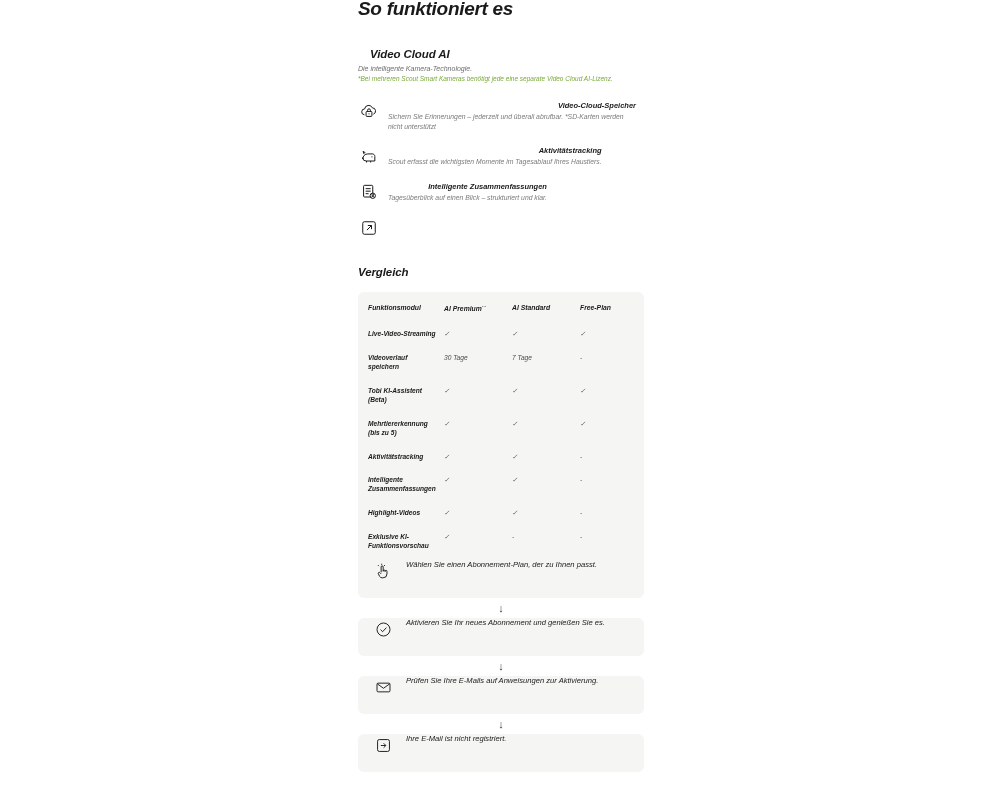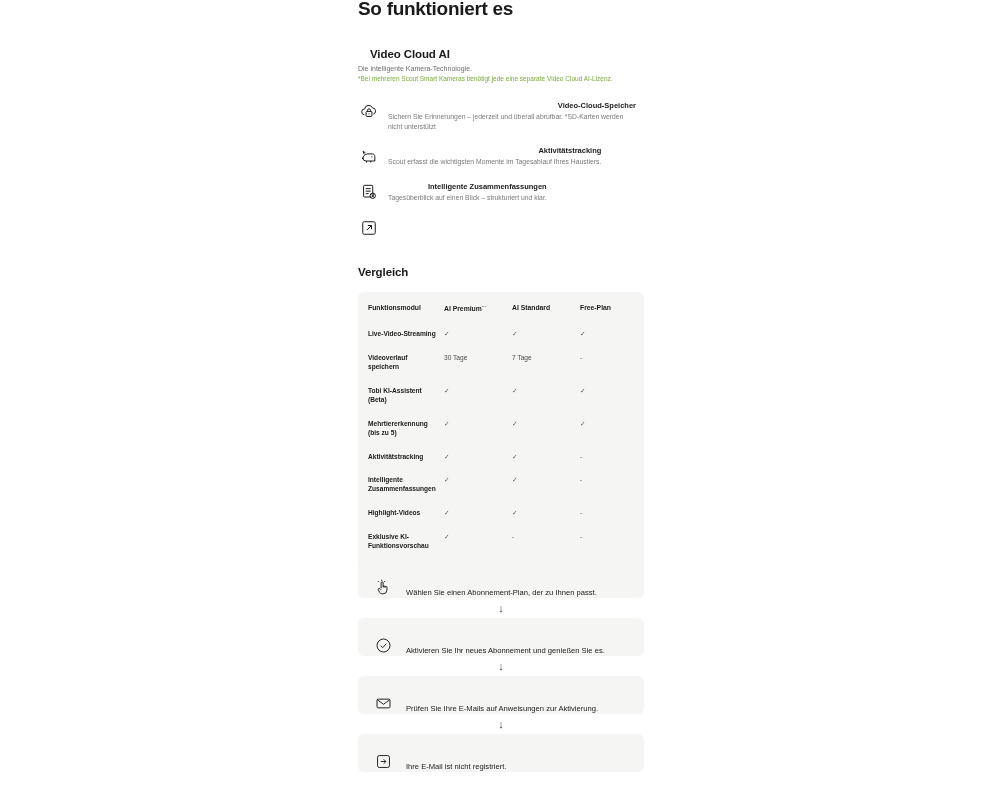--- a/index.html
+++ b/index.html
@@ -8,20 +8,21 @@
     width: 1000px; height: 800px;
     background: #ffffff;
     font-family: "Liberation Sans", sans-serif;
     color: #1a1a1a;
     overflow: hidden;
   }
   .page {
     width: 1000px;
     height: 800px;
     position: relative;
+    font-style: italic;
   }
   .content {
     position: absolute;
     left: 358px;
     top: 0;
     width: 286px;
   }
   .page-title {
     font-size: 19px;
     font-weight: bold;
@@ -139,21 +140,21 @@
     font-size: 11.5px;
     font-weight: bold;
     margin: 0 0 14px 0;
     letter-spacing: -0.1px;
   }
   .step {
     background: #f5f5f3;
     border-radius: 6px;
     height: 38px;
     display: flex;
-    align-items: flex-end;
+    align-items: flex-start;
     padding: 0 14px;
   }
   .step-icon {
     width: 22px; height: 22px;
     flex: 0 0 22px;
     margin-right: 12px;
     display:flex; align-items:center; justify-content:center;
     color: #1a1a1a;
   }
   .step-icon svg { display:block; }

